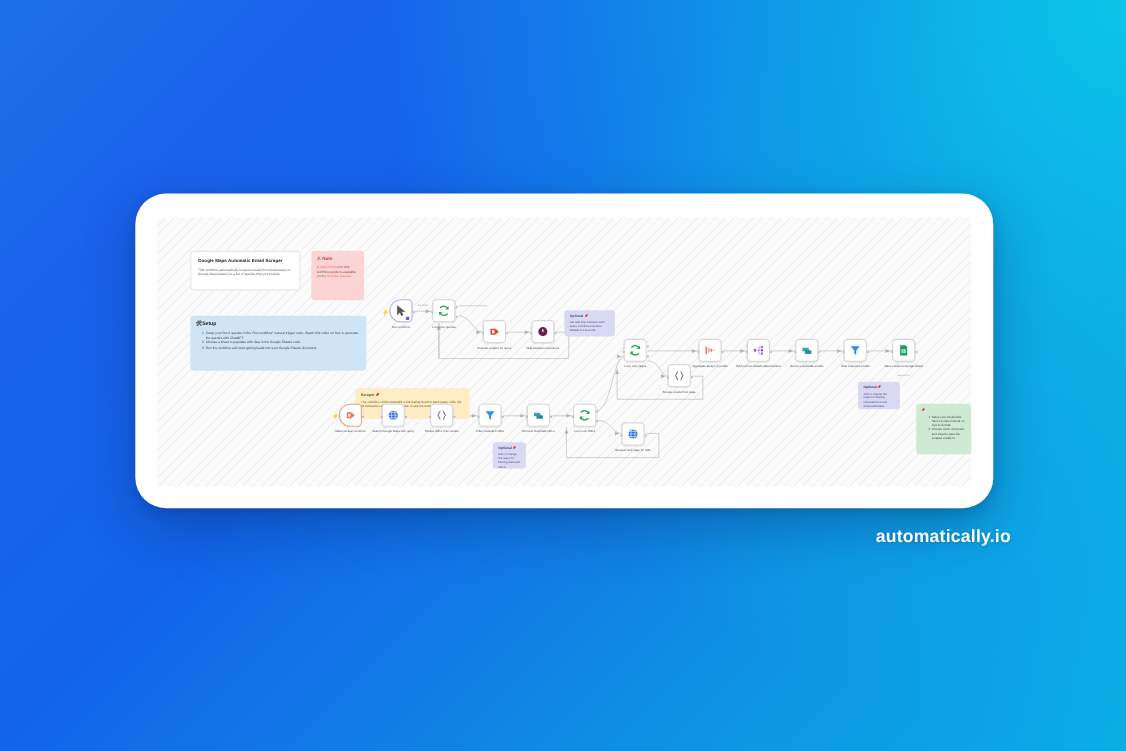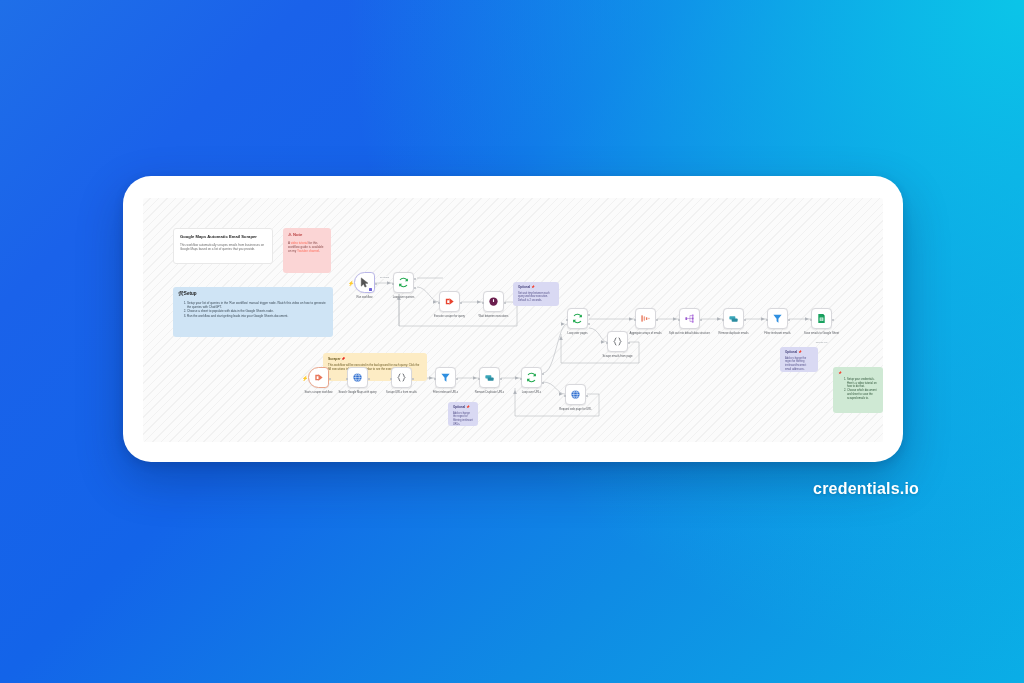--- a/index.html
+++ b/index.html
@@ -416,13 +416,13 @@
         </svg>
       <span class="dot in"></span>
       <span class="dot out"></span>
       <span class="lbl">Save emails to Google Sheet</span>
       <span class="sub">append row</span>
     </div>
 
   </div>
 </div>
 
-<div id="watermark">credentials.io</div>
+<div id="watermark">automatically.io</div>
 
 </body></html>

